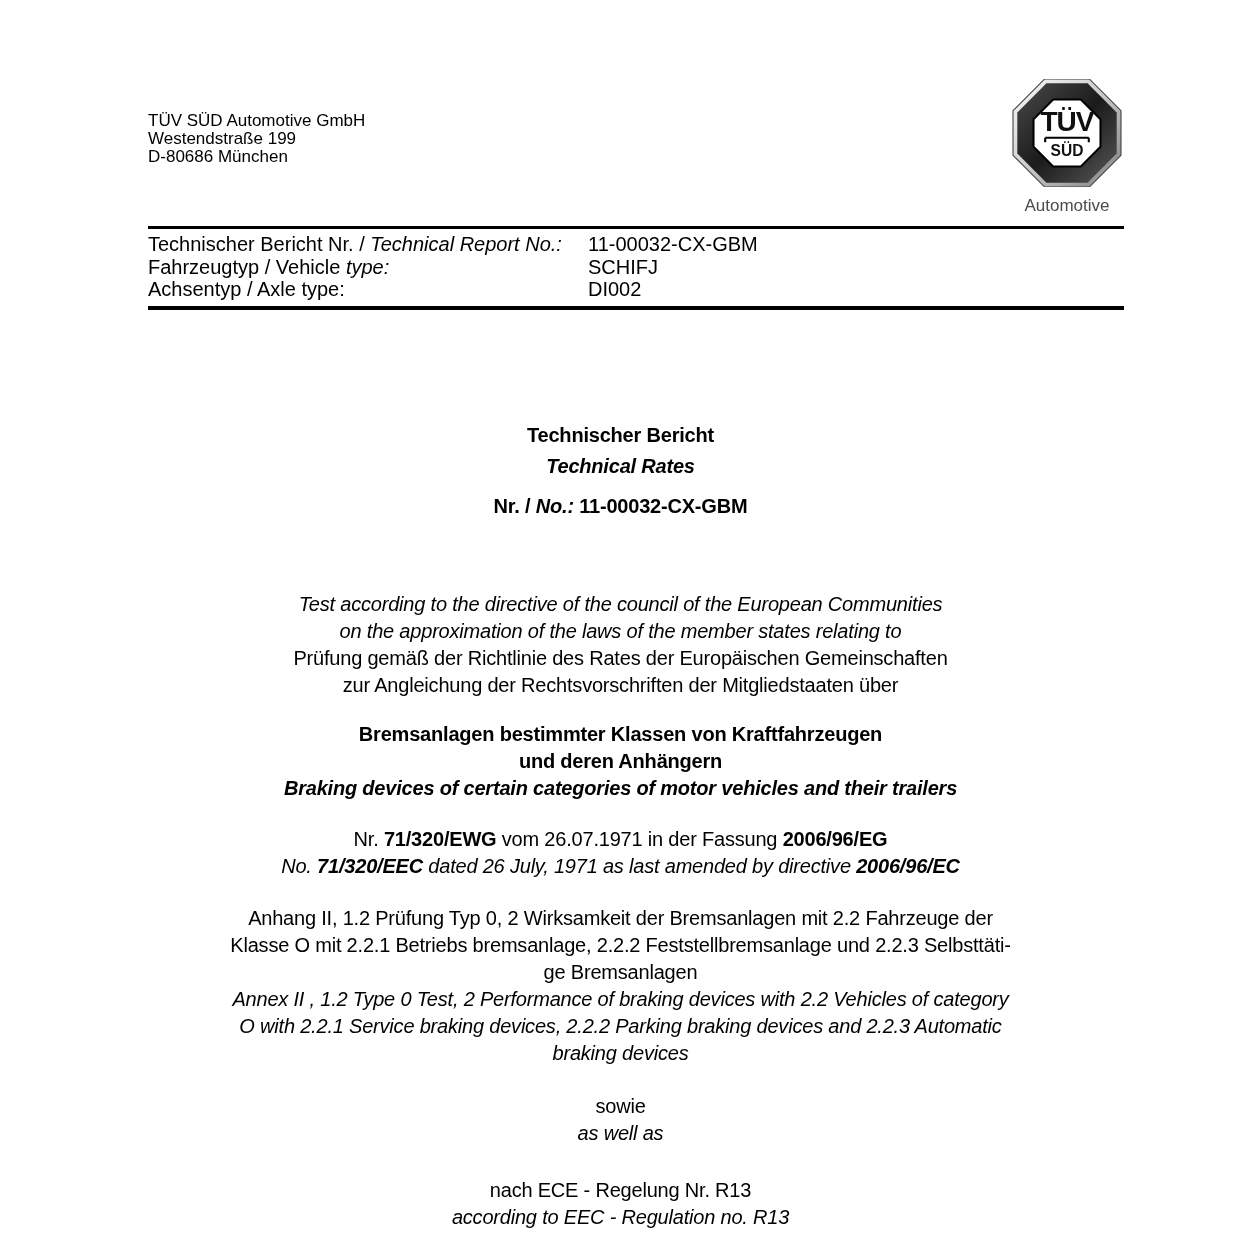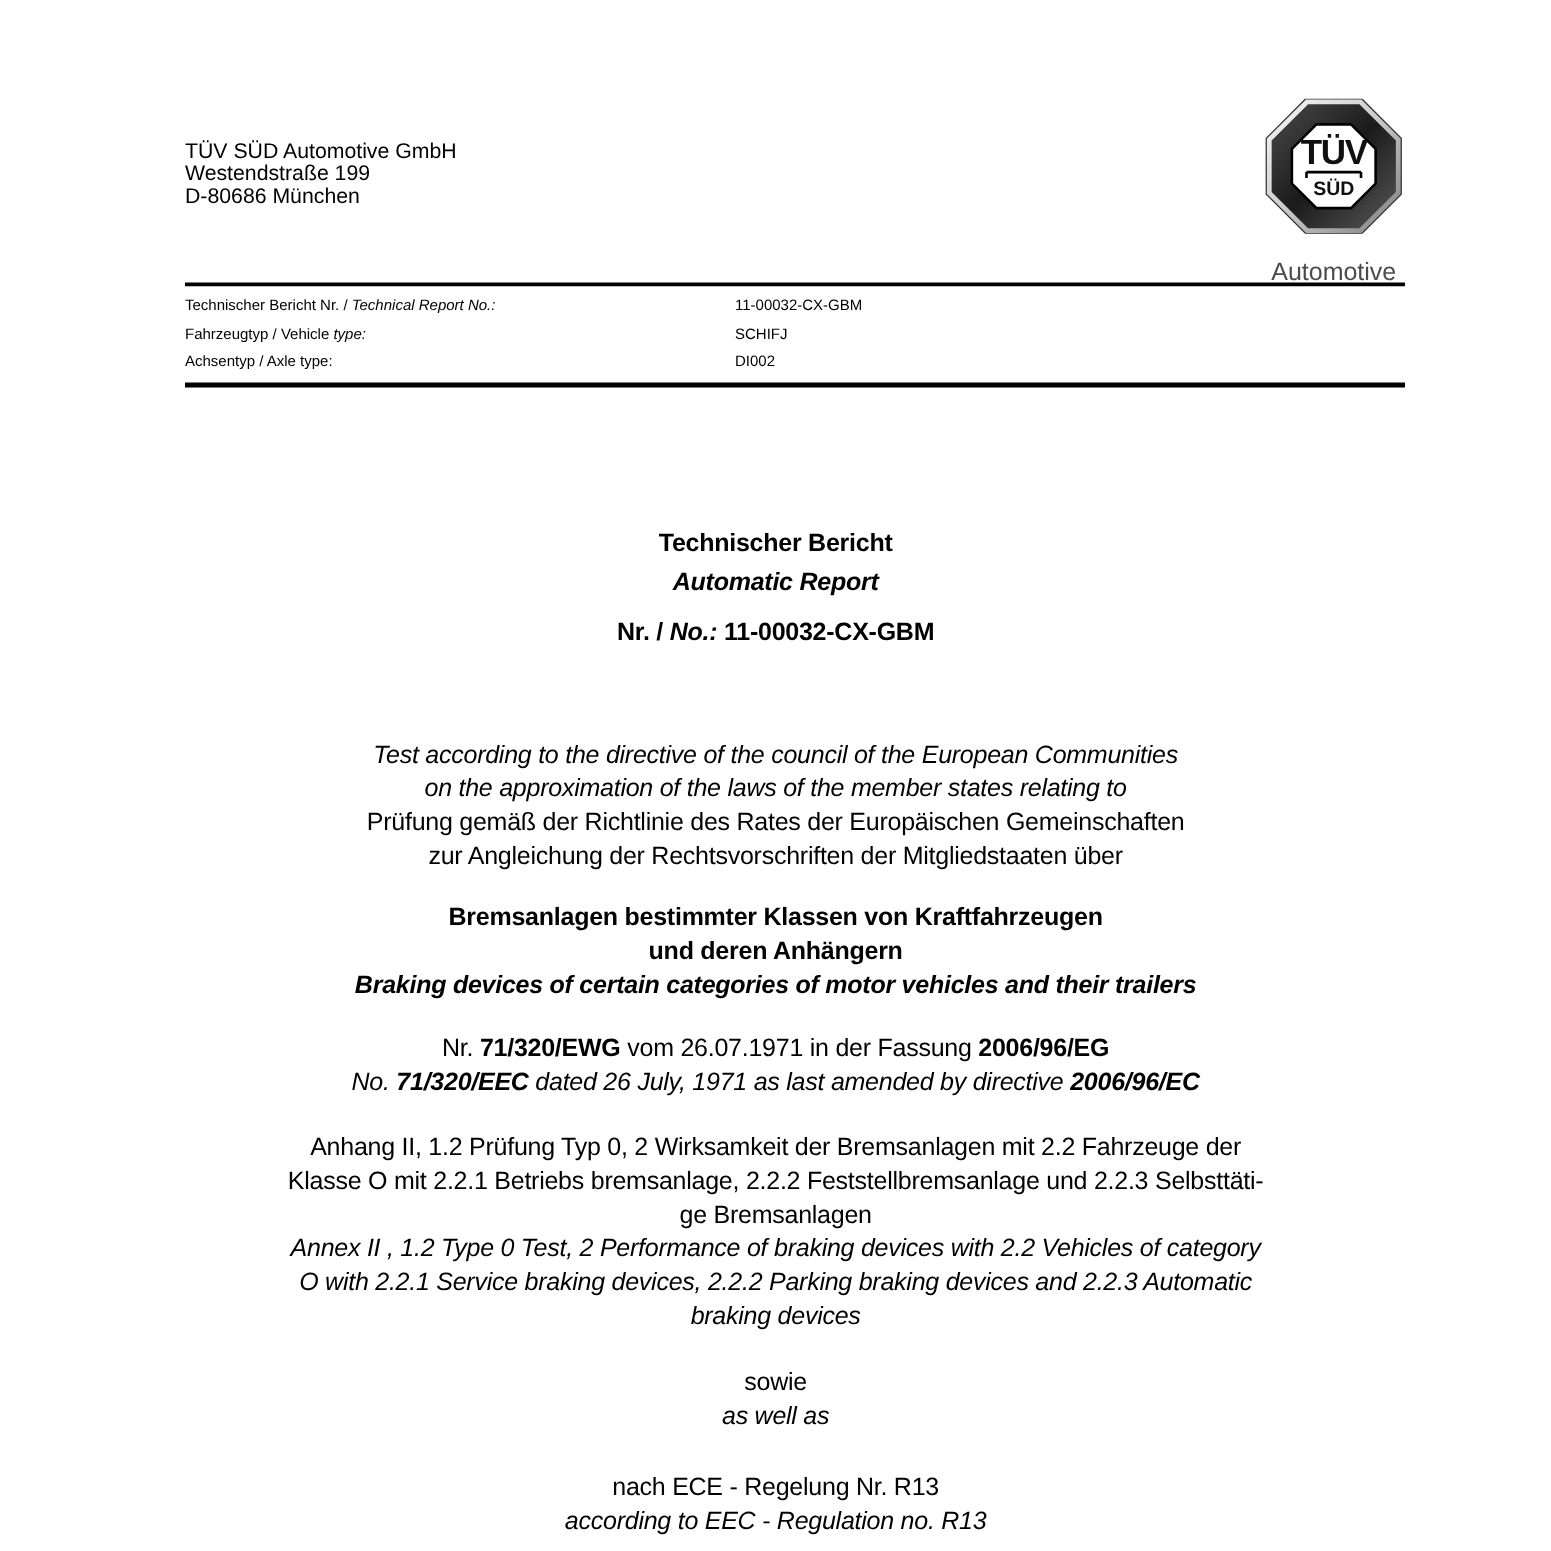--- a/index.html
+++ b/index.html
@@ -18,29 +18,29 @@
   .bd { font-weight: bold; }
 
   
   .sender {
     left: 148px; top: 112px;
     font-size: 17px; line-height: 18px;
   }
 
   
   .logo-wrap { left: 1008px; top: 79px; width: 118px; text-align: center; }
-  .logo-caption { font-size: 20px; color: #4b4b4d; margin-top: 15px; }
+  .logo-caption { font-size: 17px; color: #4b4b4d; margin-top: 5px; }
 
   
   .info-table {
     left: 148px; top: 226px; width: 976px;
     border-top: 3px solid #000; border-bottom: 4px solid #000;
     padding: 4px 0 5px 0;
   }
-  .info-row { display: flex; font-size: 12px; line-height: 22.5px; }
+  .info-row { display: flex; font-size: 20px; line-height: 22.5px; }
   .info-label { flex: 0 0 440px; }
 
   
   .cblock {
     left: 0; width: 1241px; text-align: center;
     font-size: 20px; line-height: 27px; letter-spacing: -0.2px;
   }
   .title-block { top: 420px; line-height: 31px; font-weight: bold; }
   .nr-line { top: 493px; font-weight: bold; }
   .para-intro { top: 591px; }
@@ -105,21 +105,21 @@
       <div class="info-value">SCHIFJ</div>
     </div>
     <div class="info-row">
       <div class="info-label"><span>Achsentyp / Axle type:</span><span class="it"></span></div>
       <div class="info-value">DI002</div>
     </div>
   </div>
 
   <div class="abs cblock title-block">
     <div>Technischer Bericht</div>
-    <div class="it">Automatic Report</div>
+    <div class="it">Technical Rates</div>
   </div>
 
   <div class="abs cblock nr-line"><span>Nr. / </span><span class="it">No.: </span><span>11-00032-CX-GBM</span></div>
 
   <div class="abs cblock para-intro">
     <div class="pre it">Test according to the directive of the council of the European Communities
 on the approximation of the laws of the member states relating to</div>
     <div class="pre">Prüfung gemäß der Richtlinie des Rates der Europäischen Gemeinschaften
 zur Angleichung der Rechtsvorschriften der Mitgliedstaaten über</div>
   </div>

